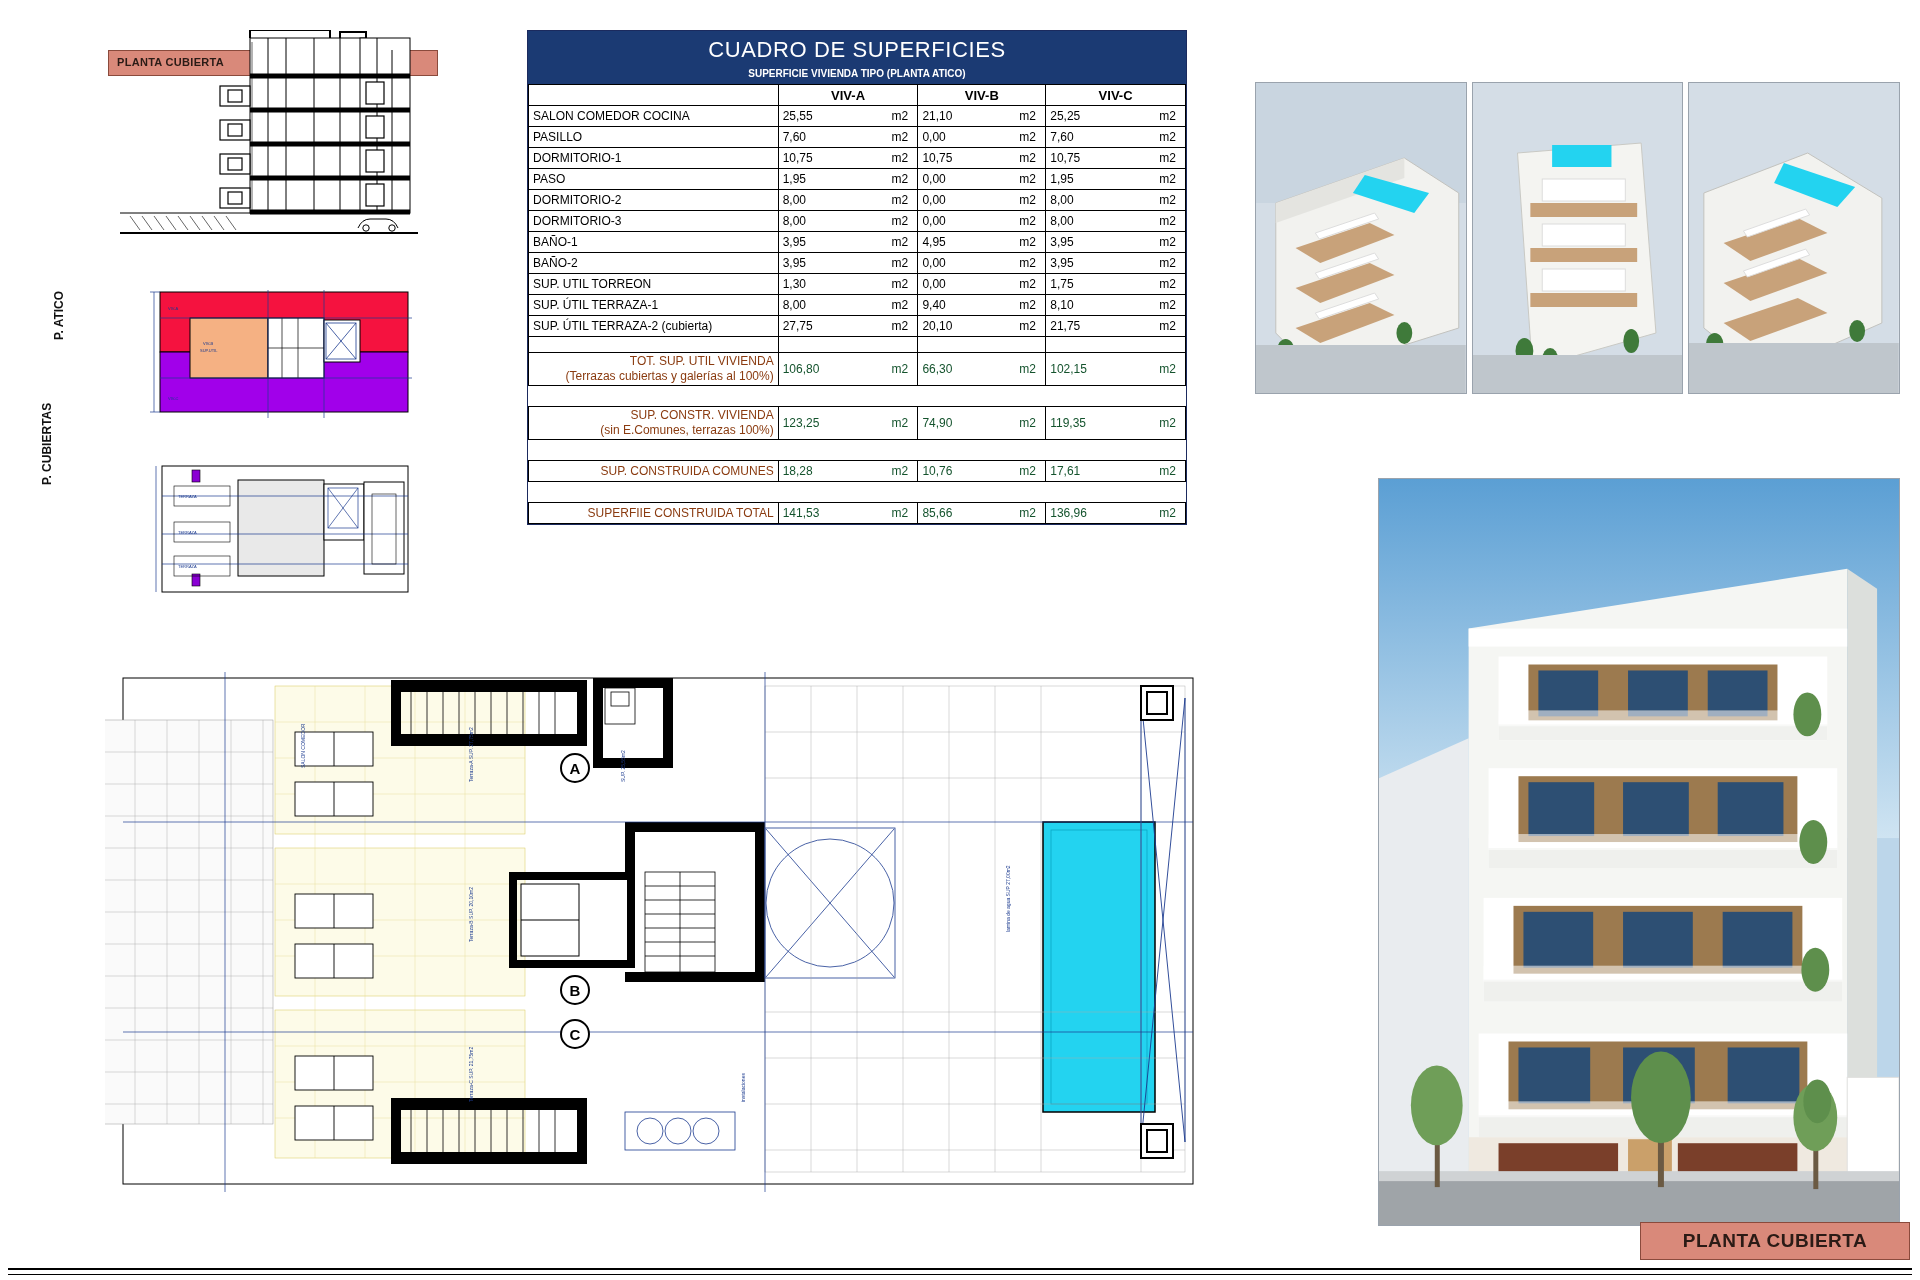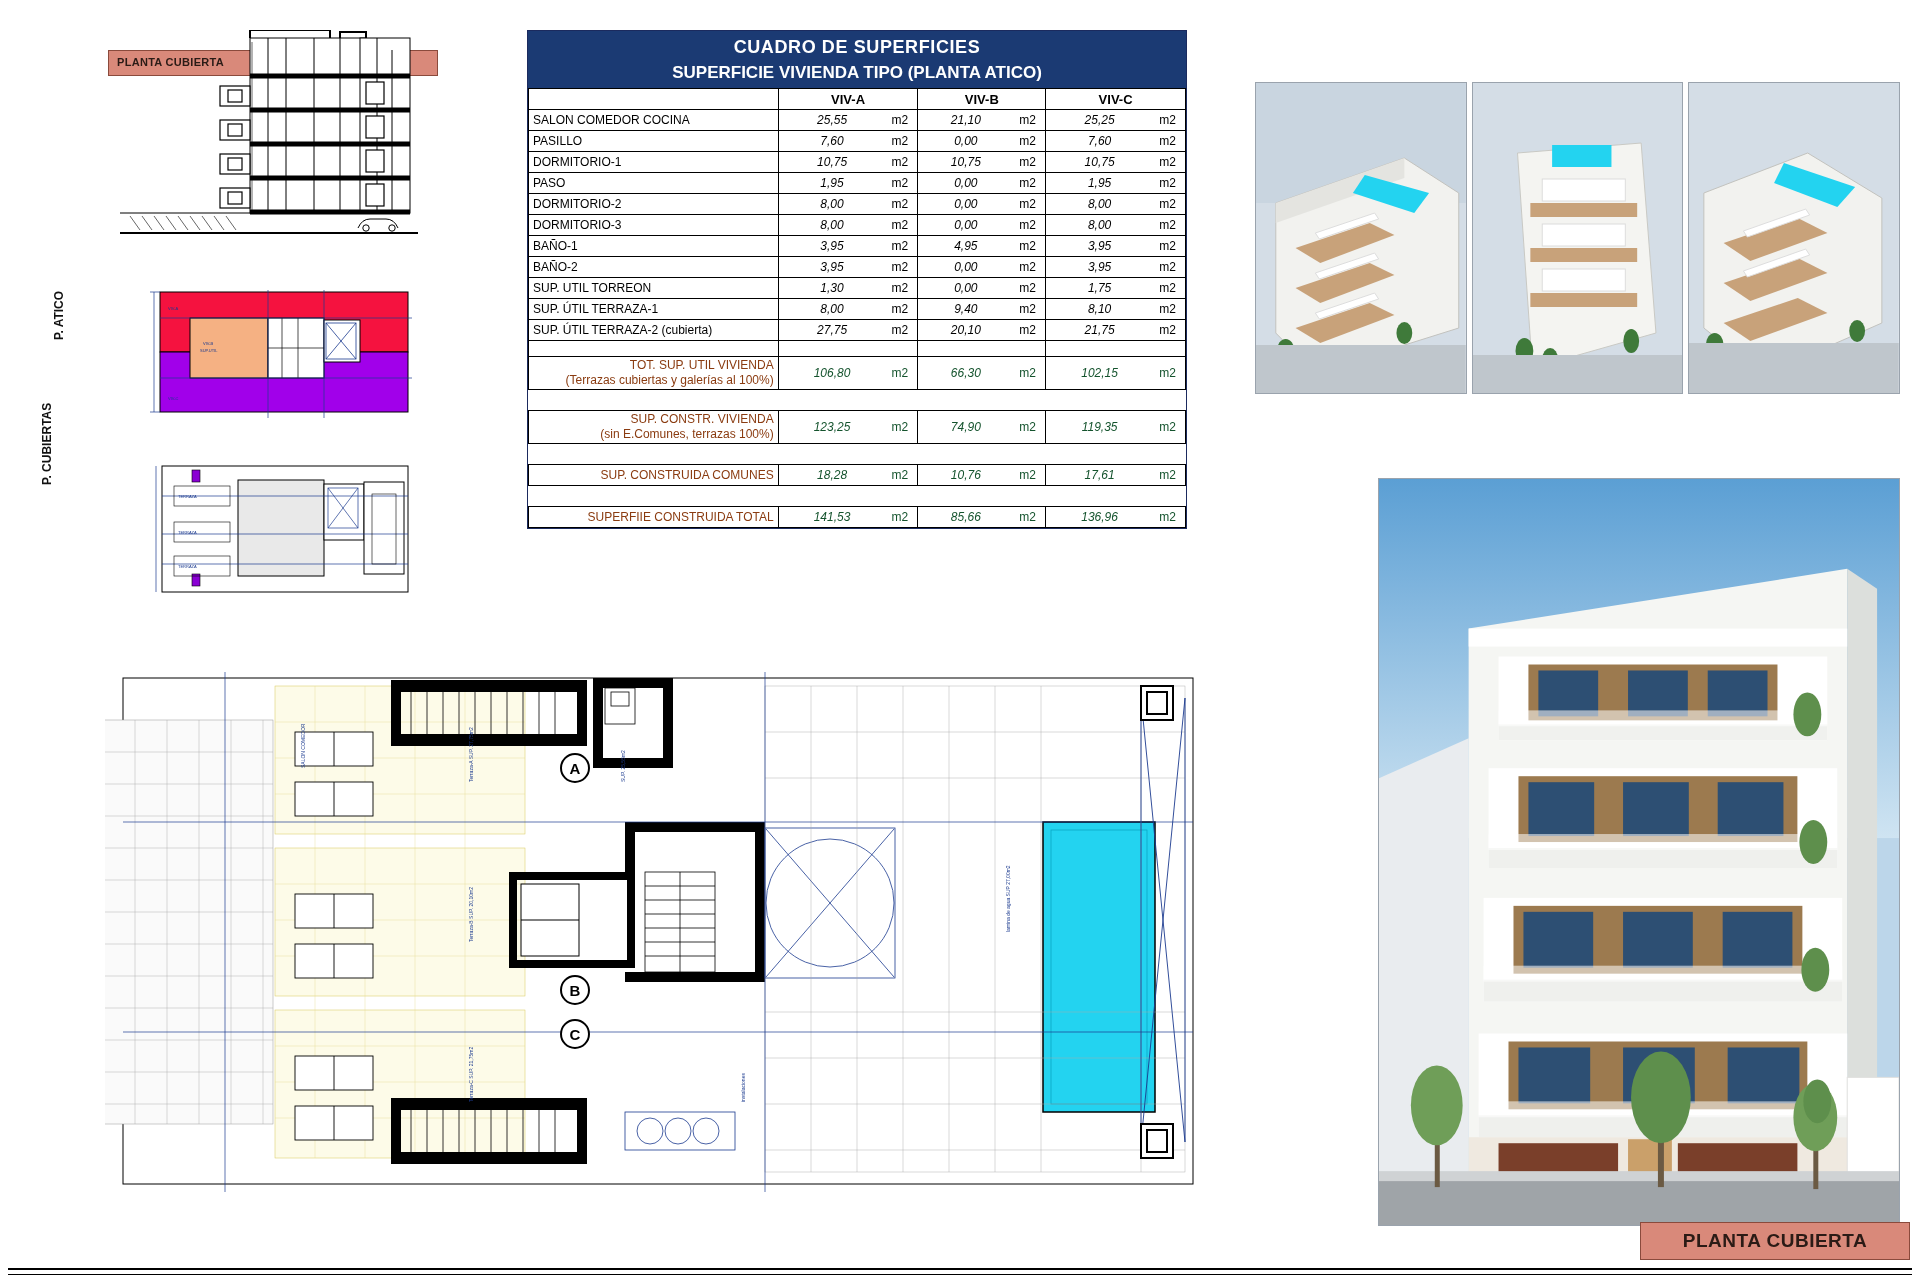--- a/index.html
+++ b/index.html
@@ -56,32 +56,32 @@
 
   
   #table-block {
     position: absolute; left: 527px; top: 30px; width: 660px;
     border: 1px solid #1b2a5e;
     background: #ffffff;
   }
   #table-header {
     background: #1b3a73; color: #ffffff; text-align: center; padding: 6px 0 5px 0;
   }
-  #table-title { font-size: 18px; font-weight: bold; letter-spacing: .6px; }
-  #table-subtitle { font-size: 17px; font-weight: bold; margin-top: 5px; }
+  #table-title { font-size: 22px; font-weight: normal; letter-spacing: .6px; }
+  #table-subtitle { font-size: 10px; font-weight: bold; margin-top: 5px; }
   table.surf {
     width: 100%; border-collapse: collapse; font-size: 12px; color: #000;
   }
   table.surf td, table.surf th {
     border: 1px solid #000; padding: 1px 4px; height: 21px; font-weight: normal;
   }
   table.surf th { font-weight: bold; text-align: center; font-size: 13px; }
   .col-name { width: 38%; text-align: left; margin-left: 27px; }
   .val-wrap { display: flex; }
-  .val-wrap .v { flex: 1; text-align: center; font-style: italic; }
+  .val-wrap .v { flex: 1; text-align: left; }
   .val-wrap .u { width: 32px; text-align: center; padding-left: 5px; }
   tr.blankrow td { height: 16px; }
   .sum-label { color: #8a3b10; font-weight: bold; text-align: right; line-height: 1.25; }
   .sum-val { color: #14532d; font-weight: bold; }
   .gap-td { border: none !important; height: 9px; }
 
   
   #renders-strip {
     position: absolute; left: 1255px; top: 82px; width: 645px; height: 312px;
     display: flex; gap: 5px;

